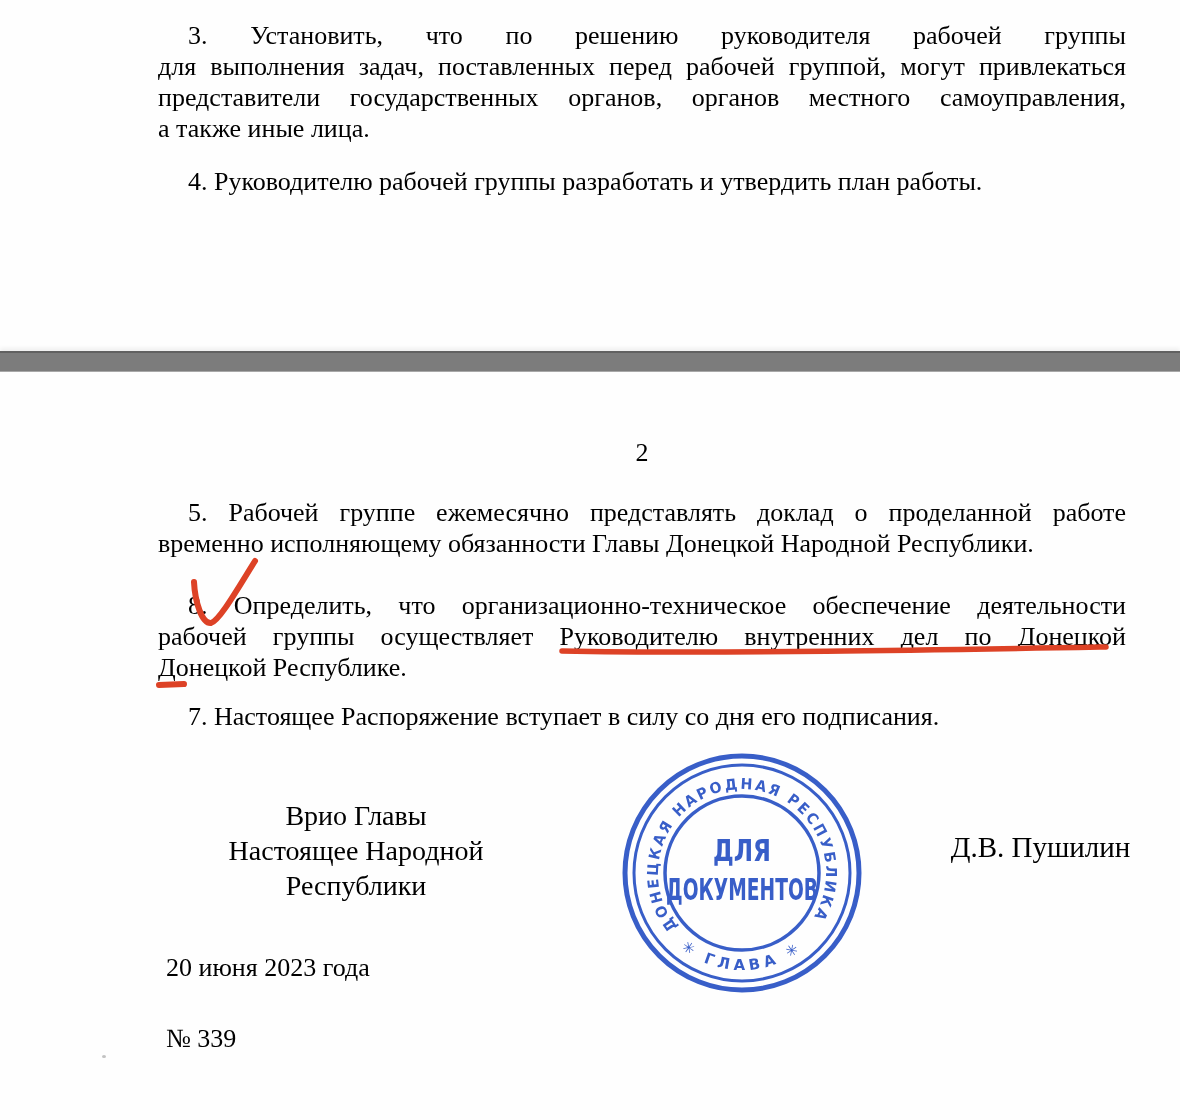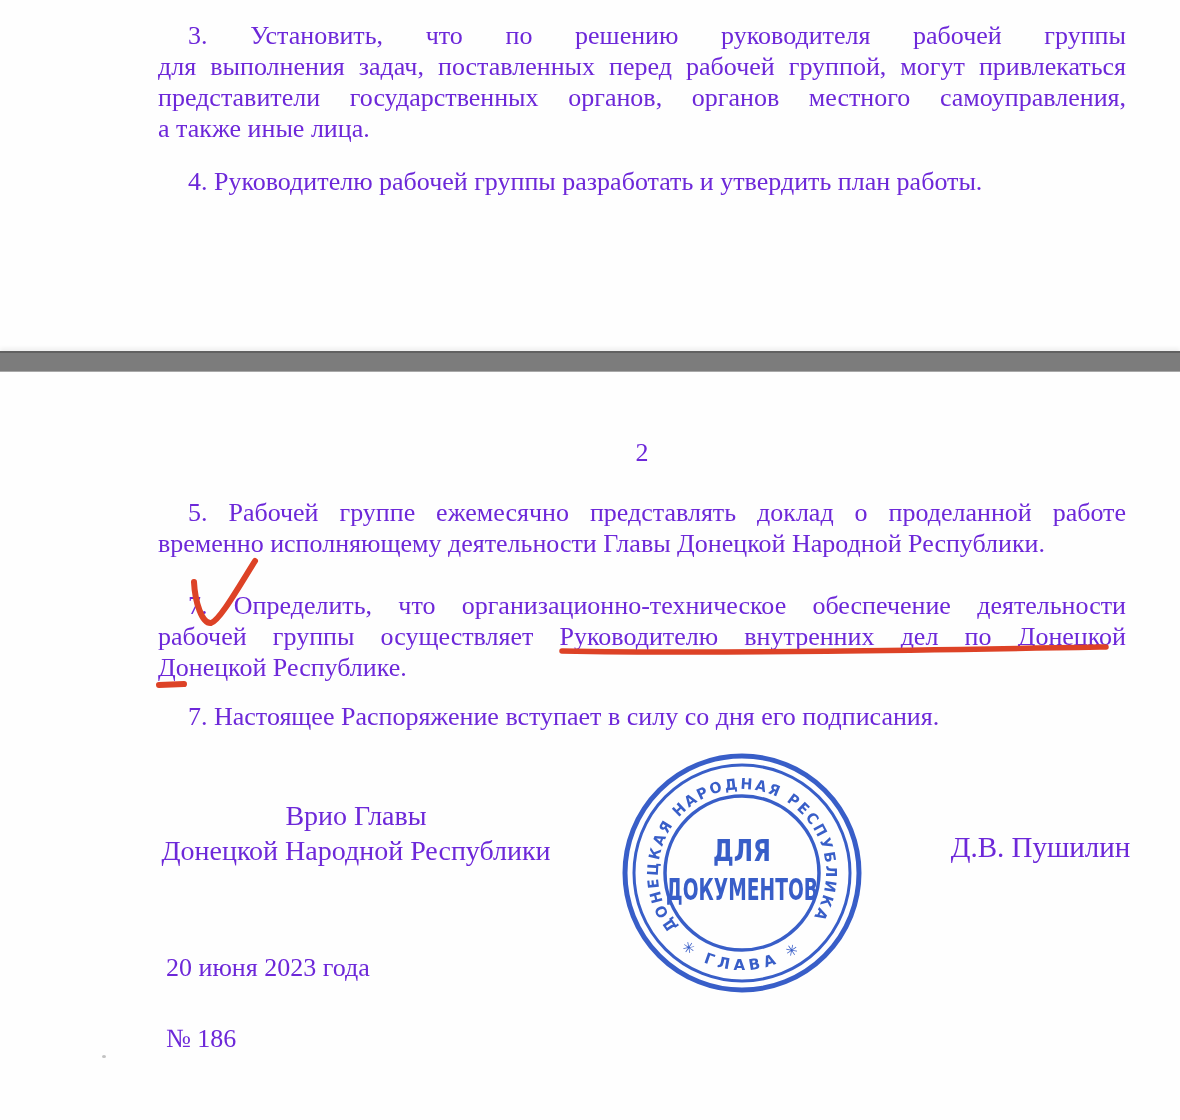--- a/index.html
+++ b/index.html
@@ -1,18 +1,18 @@
 <!DOCTYPE html>
 <html><head>
 <meta charset="utf-8">
 <style>
   html,body{margin:0;padding:0;background:#ffffff;}
   #screen{
     position:relative;width:1180px;height:1120px;background:#fefefe;
-    overflow:hidden;font-family:"Liberation Serif",serif;color:#6d28d9;
+    overflow:hidden;font-family:"Liberation Serif",serif;color:#000000;
   }
   .line{
     position:absolute;left:158px;width:968px;font-size:26px;line-height:31px;
     white-space:nowrap;
   }
   .jl{white-space:normal;text-align:justify;text-align-last:justify;}
   .ll{text-align:left;}
   .ind{text-indent:30px;}
   #separator{
     position:absolute;left:0;top:351px;width:1180px;height:18px;
@@ -42,36 +42,36 @@
   <div>
     <div class="line ll ind" style="top:166px">4. Руководителю рабочей группы разработать и утвердить план работы.</div>
   </div>
 
   <div id="separator"></div>
 
   <div id="page-num">2</div>
 
   <div>
     <div class="line jl ind" style="top:497px">5. Рабочей группе ежемесячно представлять доклад о проделанной работе</div>
-    <div class="line ll" style="top:528px">временно исполняющему деятельности Главы Донецкой Народной Республики.</div>
+    <div class="line ll" style="top:528px">временно исполняющему обязанности Главы Донецкой Народной Республики.</div>
   </div>
 
   <div>
-    <div class="line jl ind" style="top:590px">7. Определить, что организационно-техническое обеспечение деятельности</div>
+    <div class="line jl ind" style="top:590px">8. Определить, что организационно-техническое обеспечение деятельности</div>
     <div class="line jl" style="top:621px">рабочей группы осуществляет Руководителю внутренних дел по Донецкой</div>
     <div class="line ll" style="top:652px">Донецкой Республике.</div>
   </div>
 
   <div>
     <div class="line ll ind" style="top:701px">7. Настоящее Распоряжение вступает в силу со дня его подписания.</div>
   </div>
 
   <div id="sig-role">
     <div>Врио Главы</div>
-    <div>Донецкой Народной Республики</div>
+    <div>Настоящее Народной Республики</div>
   </div>
   <div id="sig-name">Д.В. Пушилин</div>
 
   <svg id="stamp" viewBox="0 0 250 250">
     <g fill="none" stroke="#2a52c4">
       <circle cx="125" cy="125" r="117" stroke-width="5"></circle>
       <circle cx="125" cy="125" r="108" stroke-width="3"></circle>
       <circle cx="125" cy="125" r="77" stroke-width="3.5"></circle>
     </g>
     <defs>
@@ -92,16 +92,16 @@
     <path d="M 10 34 C 11 54 18 76 27 75 C 36 72 54 40 71 13" fill="none" stroke="#dd4226" stroke-width="6" stroke-linecap="round"></path>
   </svg>
   <svg class="red-mark" style="left:558px;top:639px;width:552px;height:16px" viewBox="0 0 552 16">
     <path d="M 4 12 C 160 15 380 11 548 8" fill="none" stroke="#dd4226" stroke-width="5.5" stroke-linecap="round"></path>
   </svg>
   <svg class="red-mark" style="left:155px;top:679px;width:34px;height:12px" viewBox="0 0 34 12">
     <path d="M 4 6 L 29 5" fill="none" stroke="#dd4226" stroke-width="6" stroke-linecap="round"></path>
   </svg>
 
   <div id="doc-date">20 июня 2023 года</div>
-  <div id="doc-number">№ 186</div>
+  <div id="doc-number">№ 339</div>
 
   <div id="artifact-dot"></div>
 </div>
 
 </body></html>

